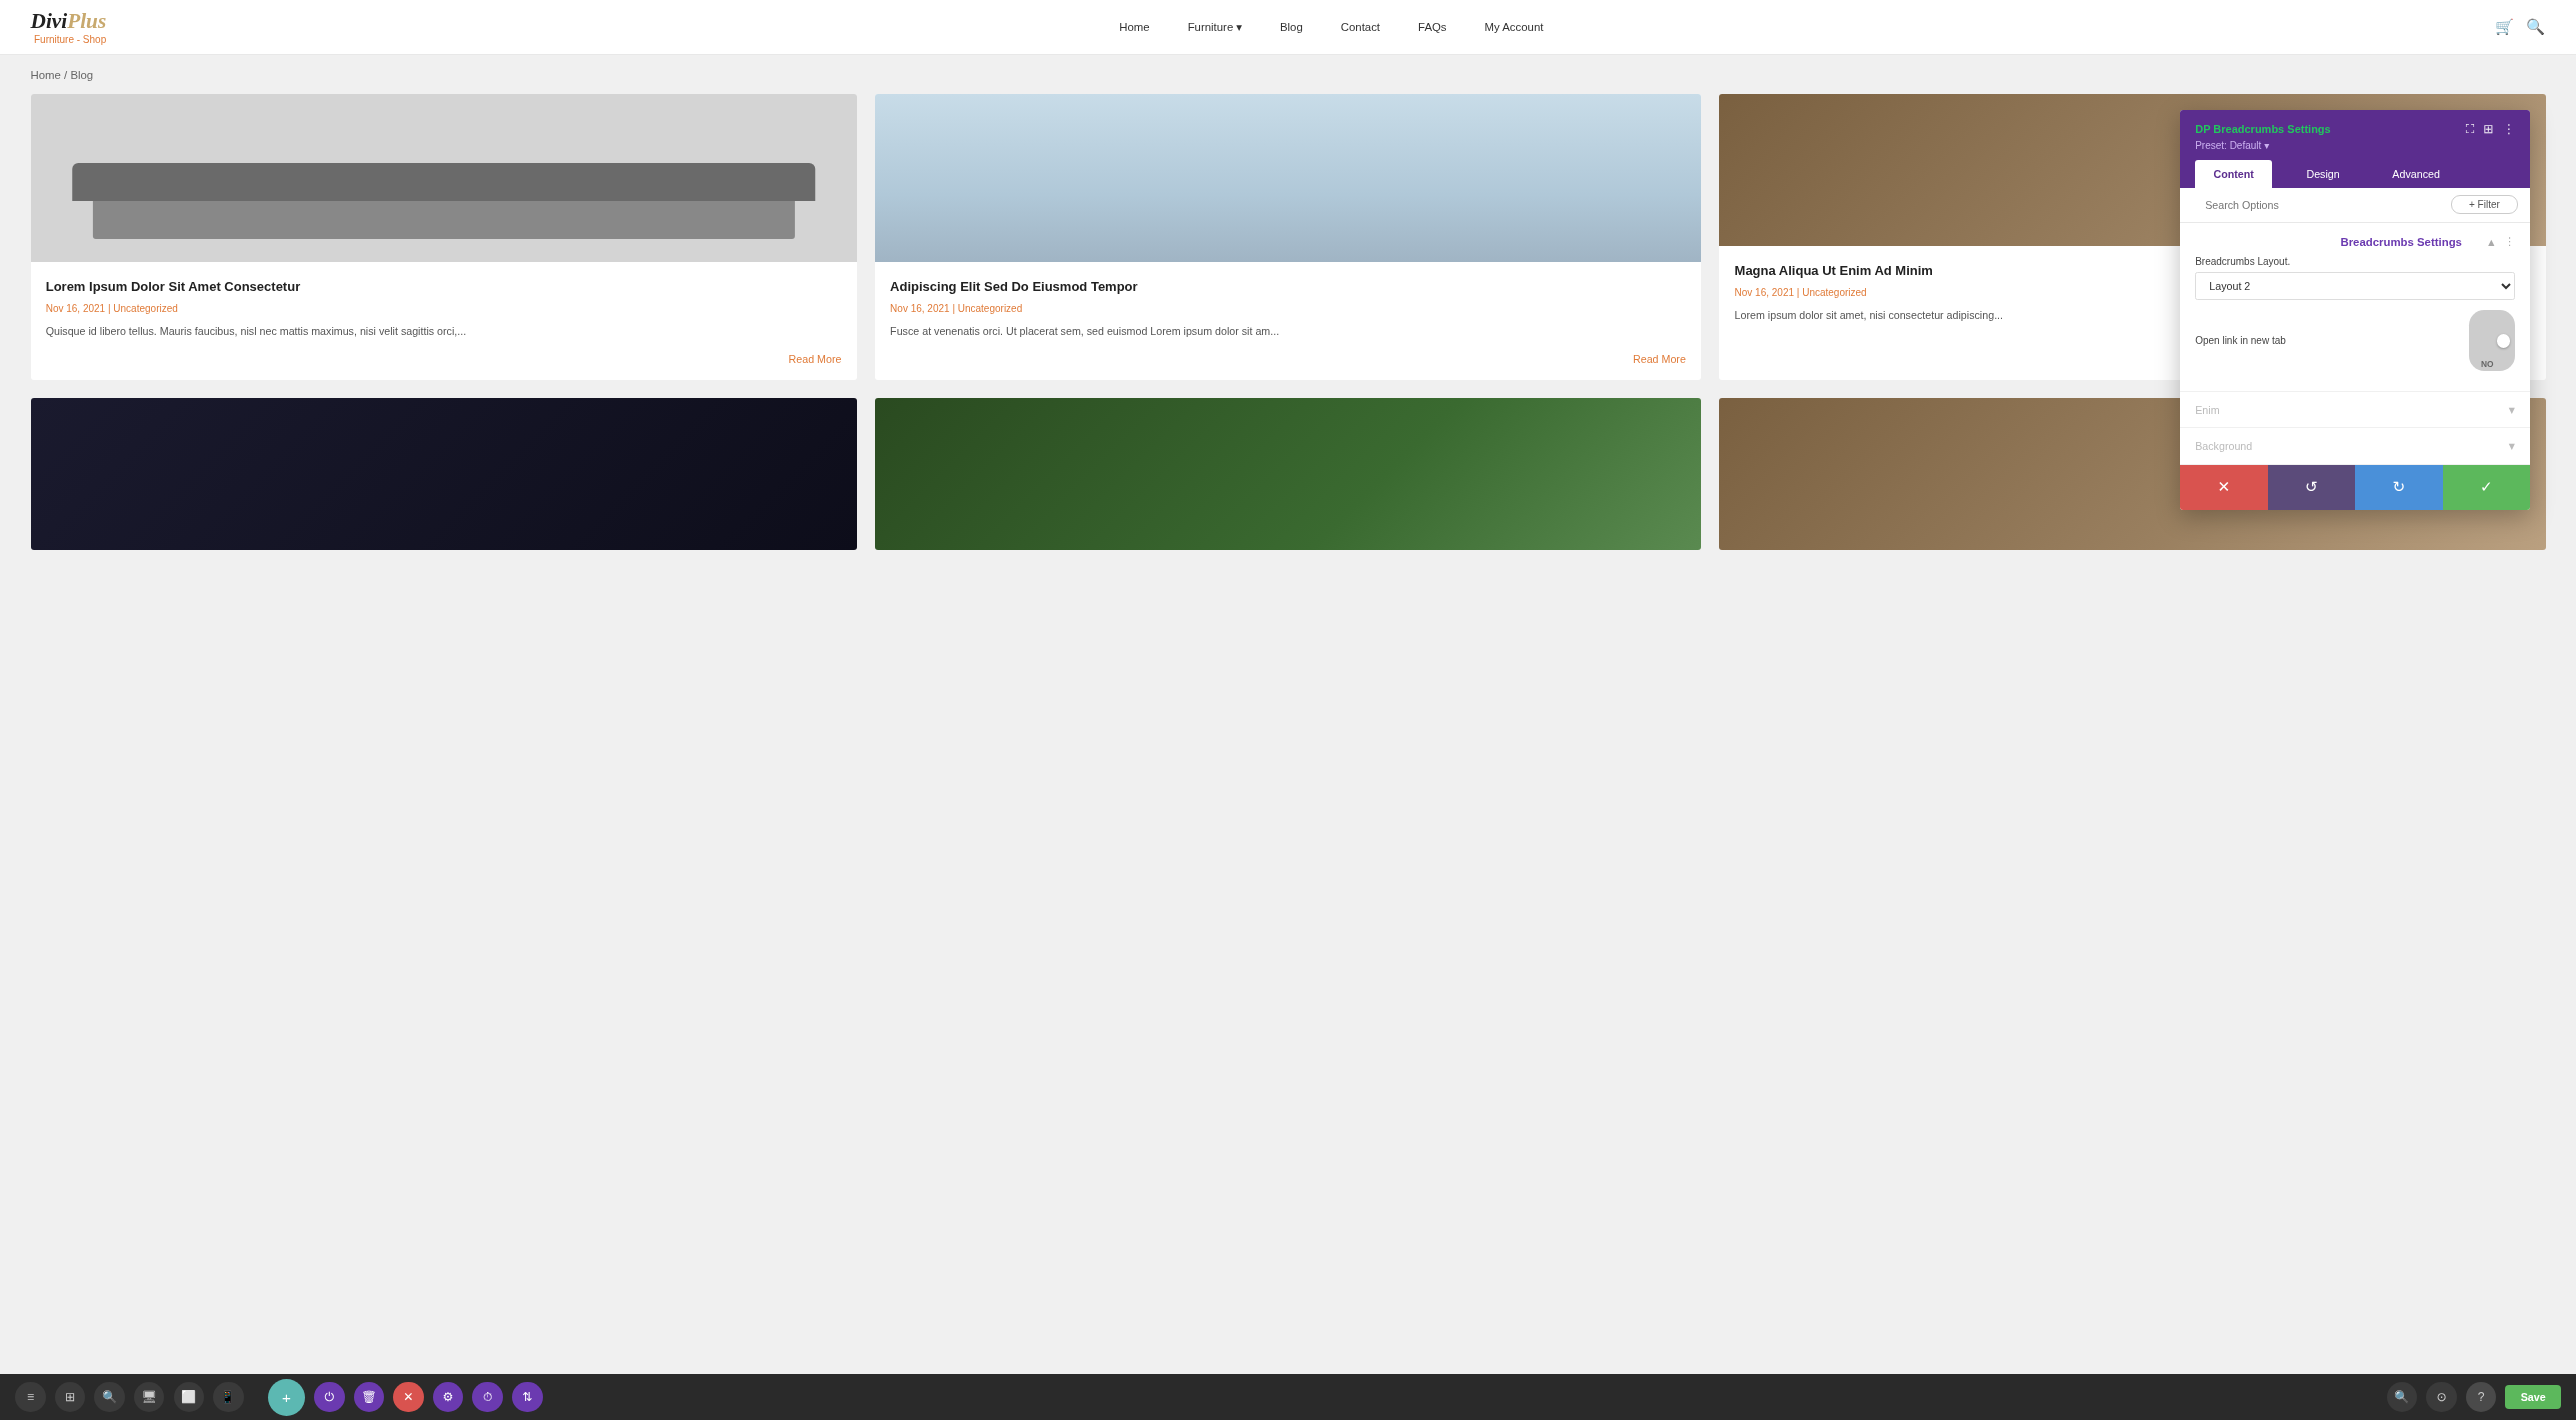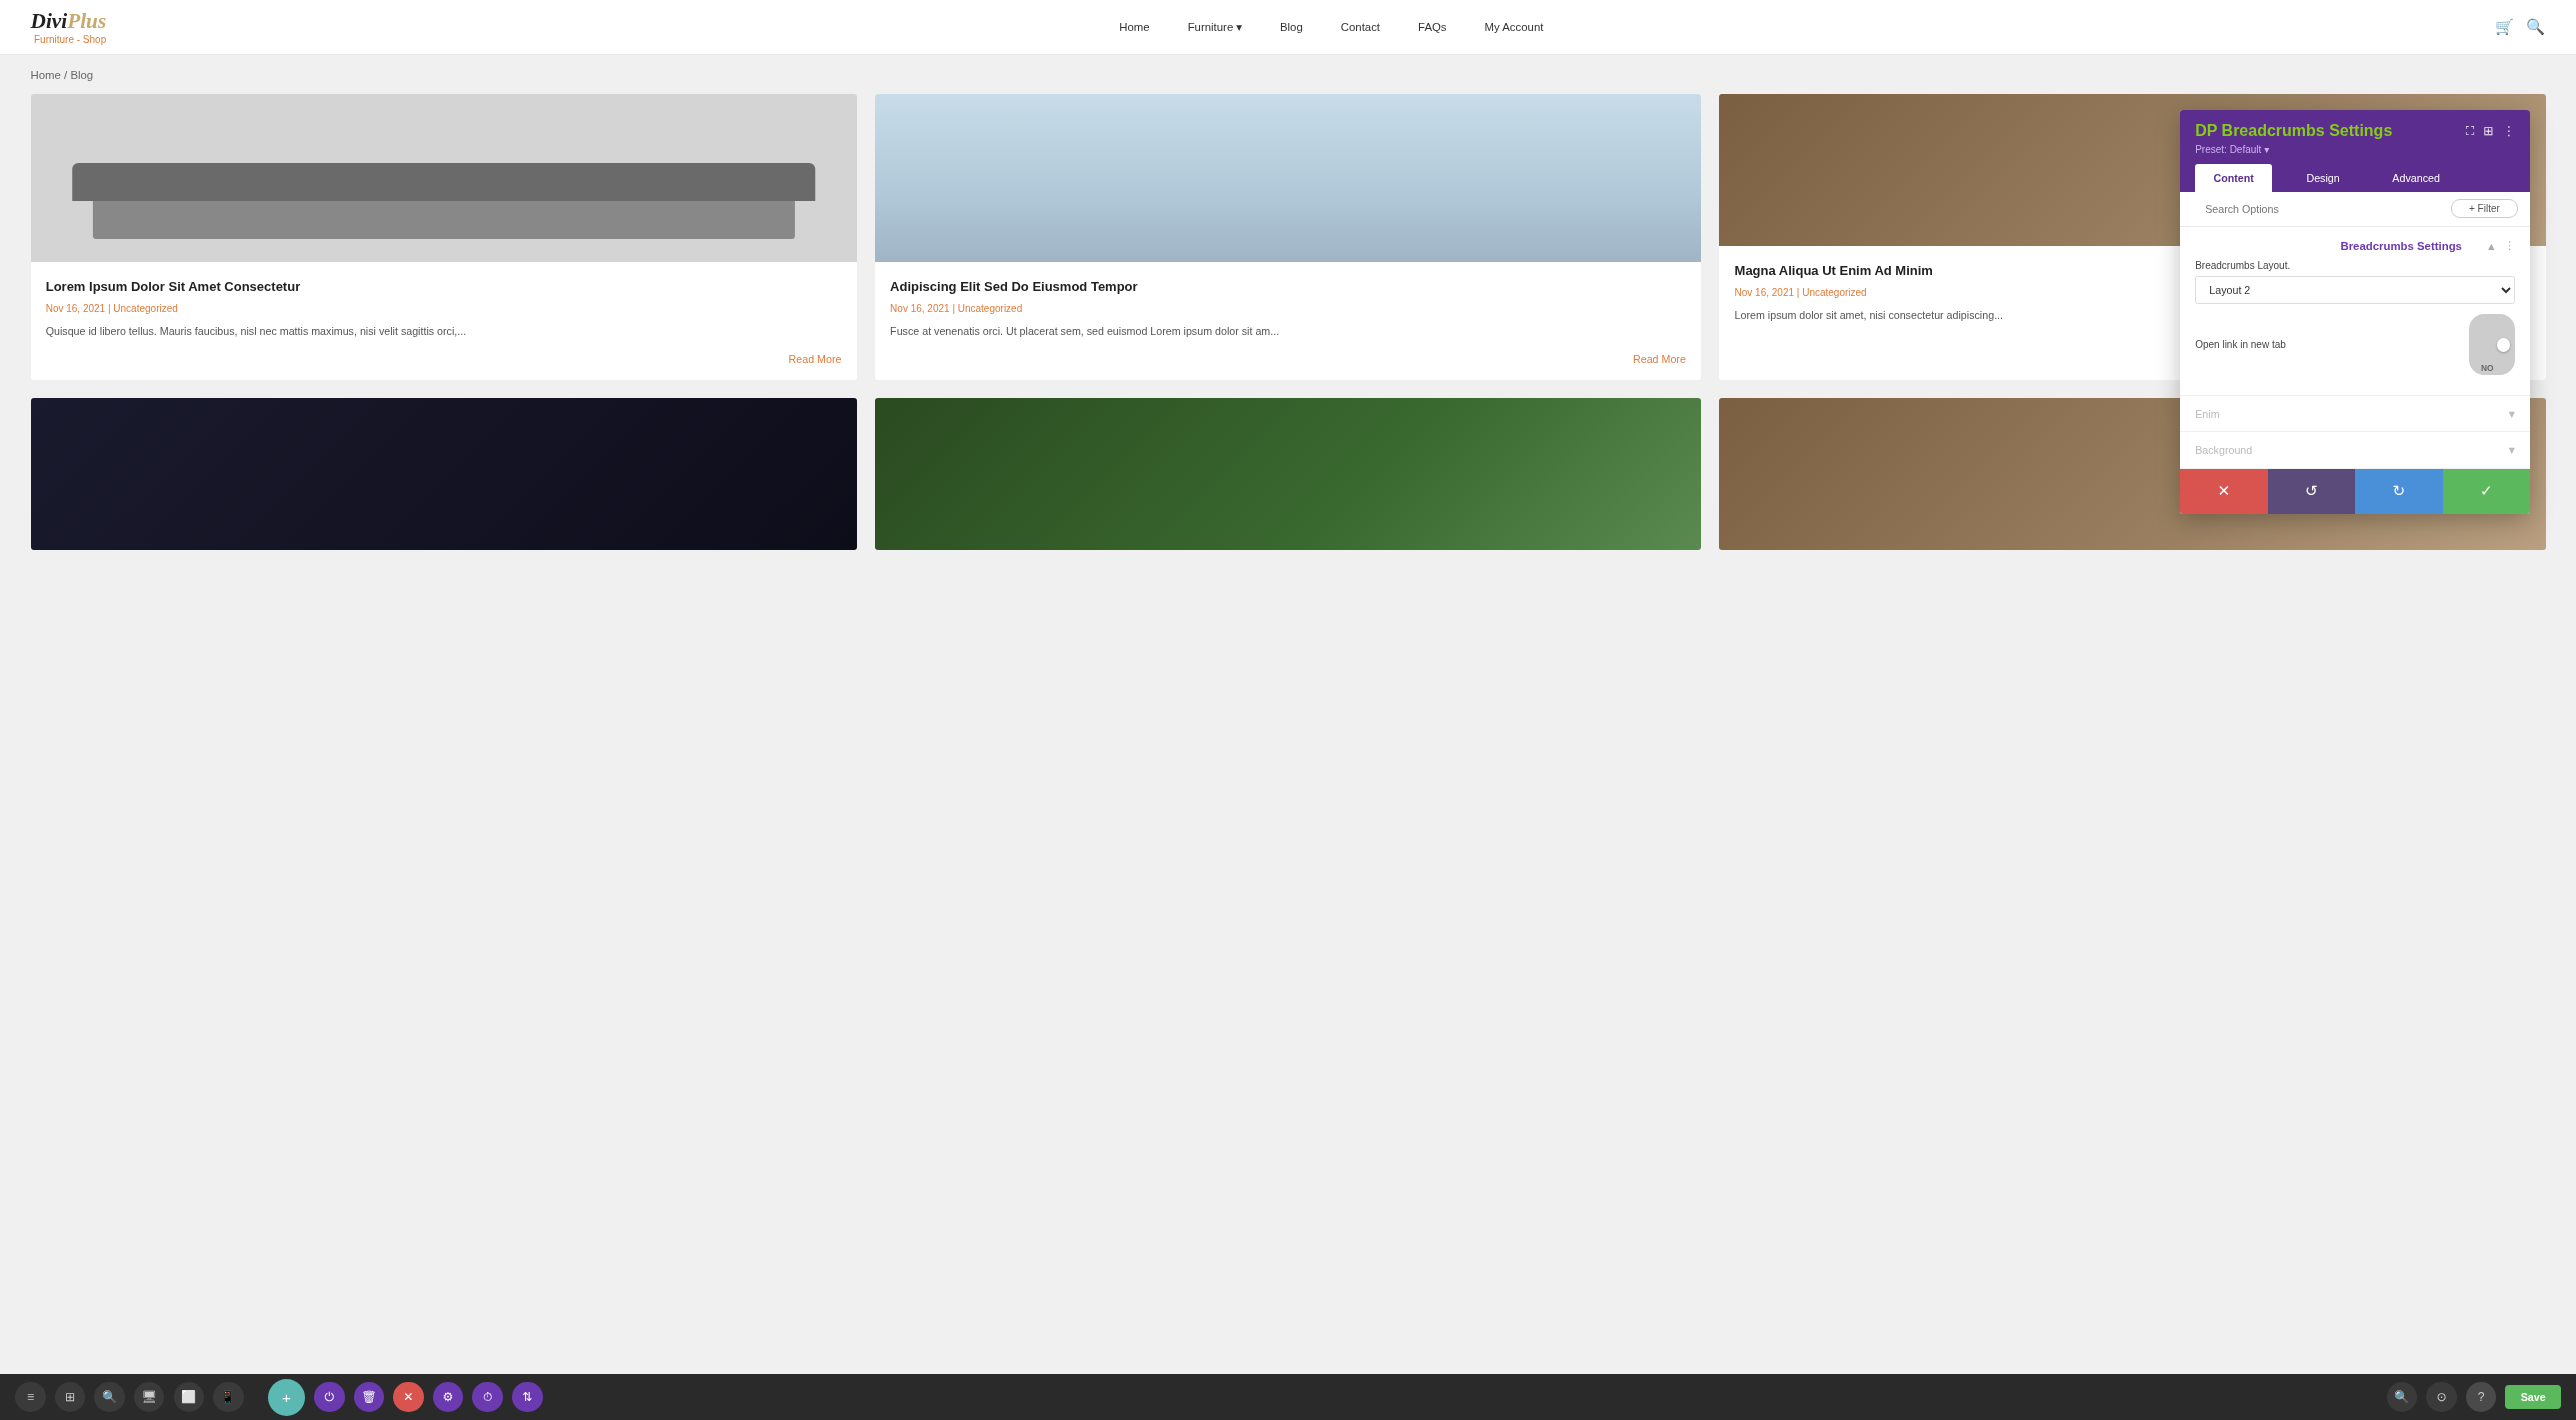--- a/index.html
+++ b/index.html
@@ -75,21 +75,21 @@
     .panel-header {
       background: #5b2d8e;
       padding: 12.2px 15.2px 0;
     }
     .panel-header-top {
       display: flex;
       align-items: center;
       justify-content: space-between;
       margin-bottom: 4.6px;
     }
-    .panel-title { color: #84cc16; font-size: 16px; font-weight: 600; }
+    .panel-title { color: #22c55e; font-size: 11px; font-weight: 600; }
     .panel-header-icons { display: flex; gap: 9.1px; align-items: center; }
     .panel-icon { color: #fff; font-size: 12.2px; cursor: pointer; opacity: 0.9; }
     .panel-preset { color: #cbb0f0; font-size: 10px; margin-bottom: 9.1px; }
     .panel-tabs {
       display: flex;
       gap: 16px;
     }
     .panel-tab {
       padding: 7.6px 18.3px;
       font-size: 10.7px;

